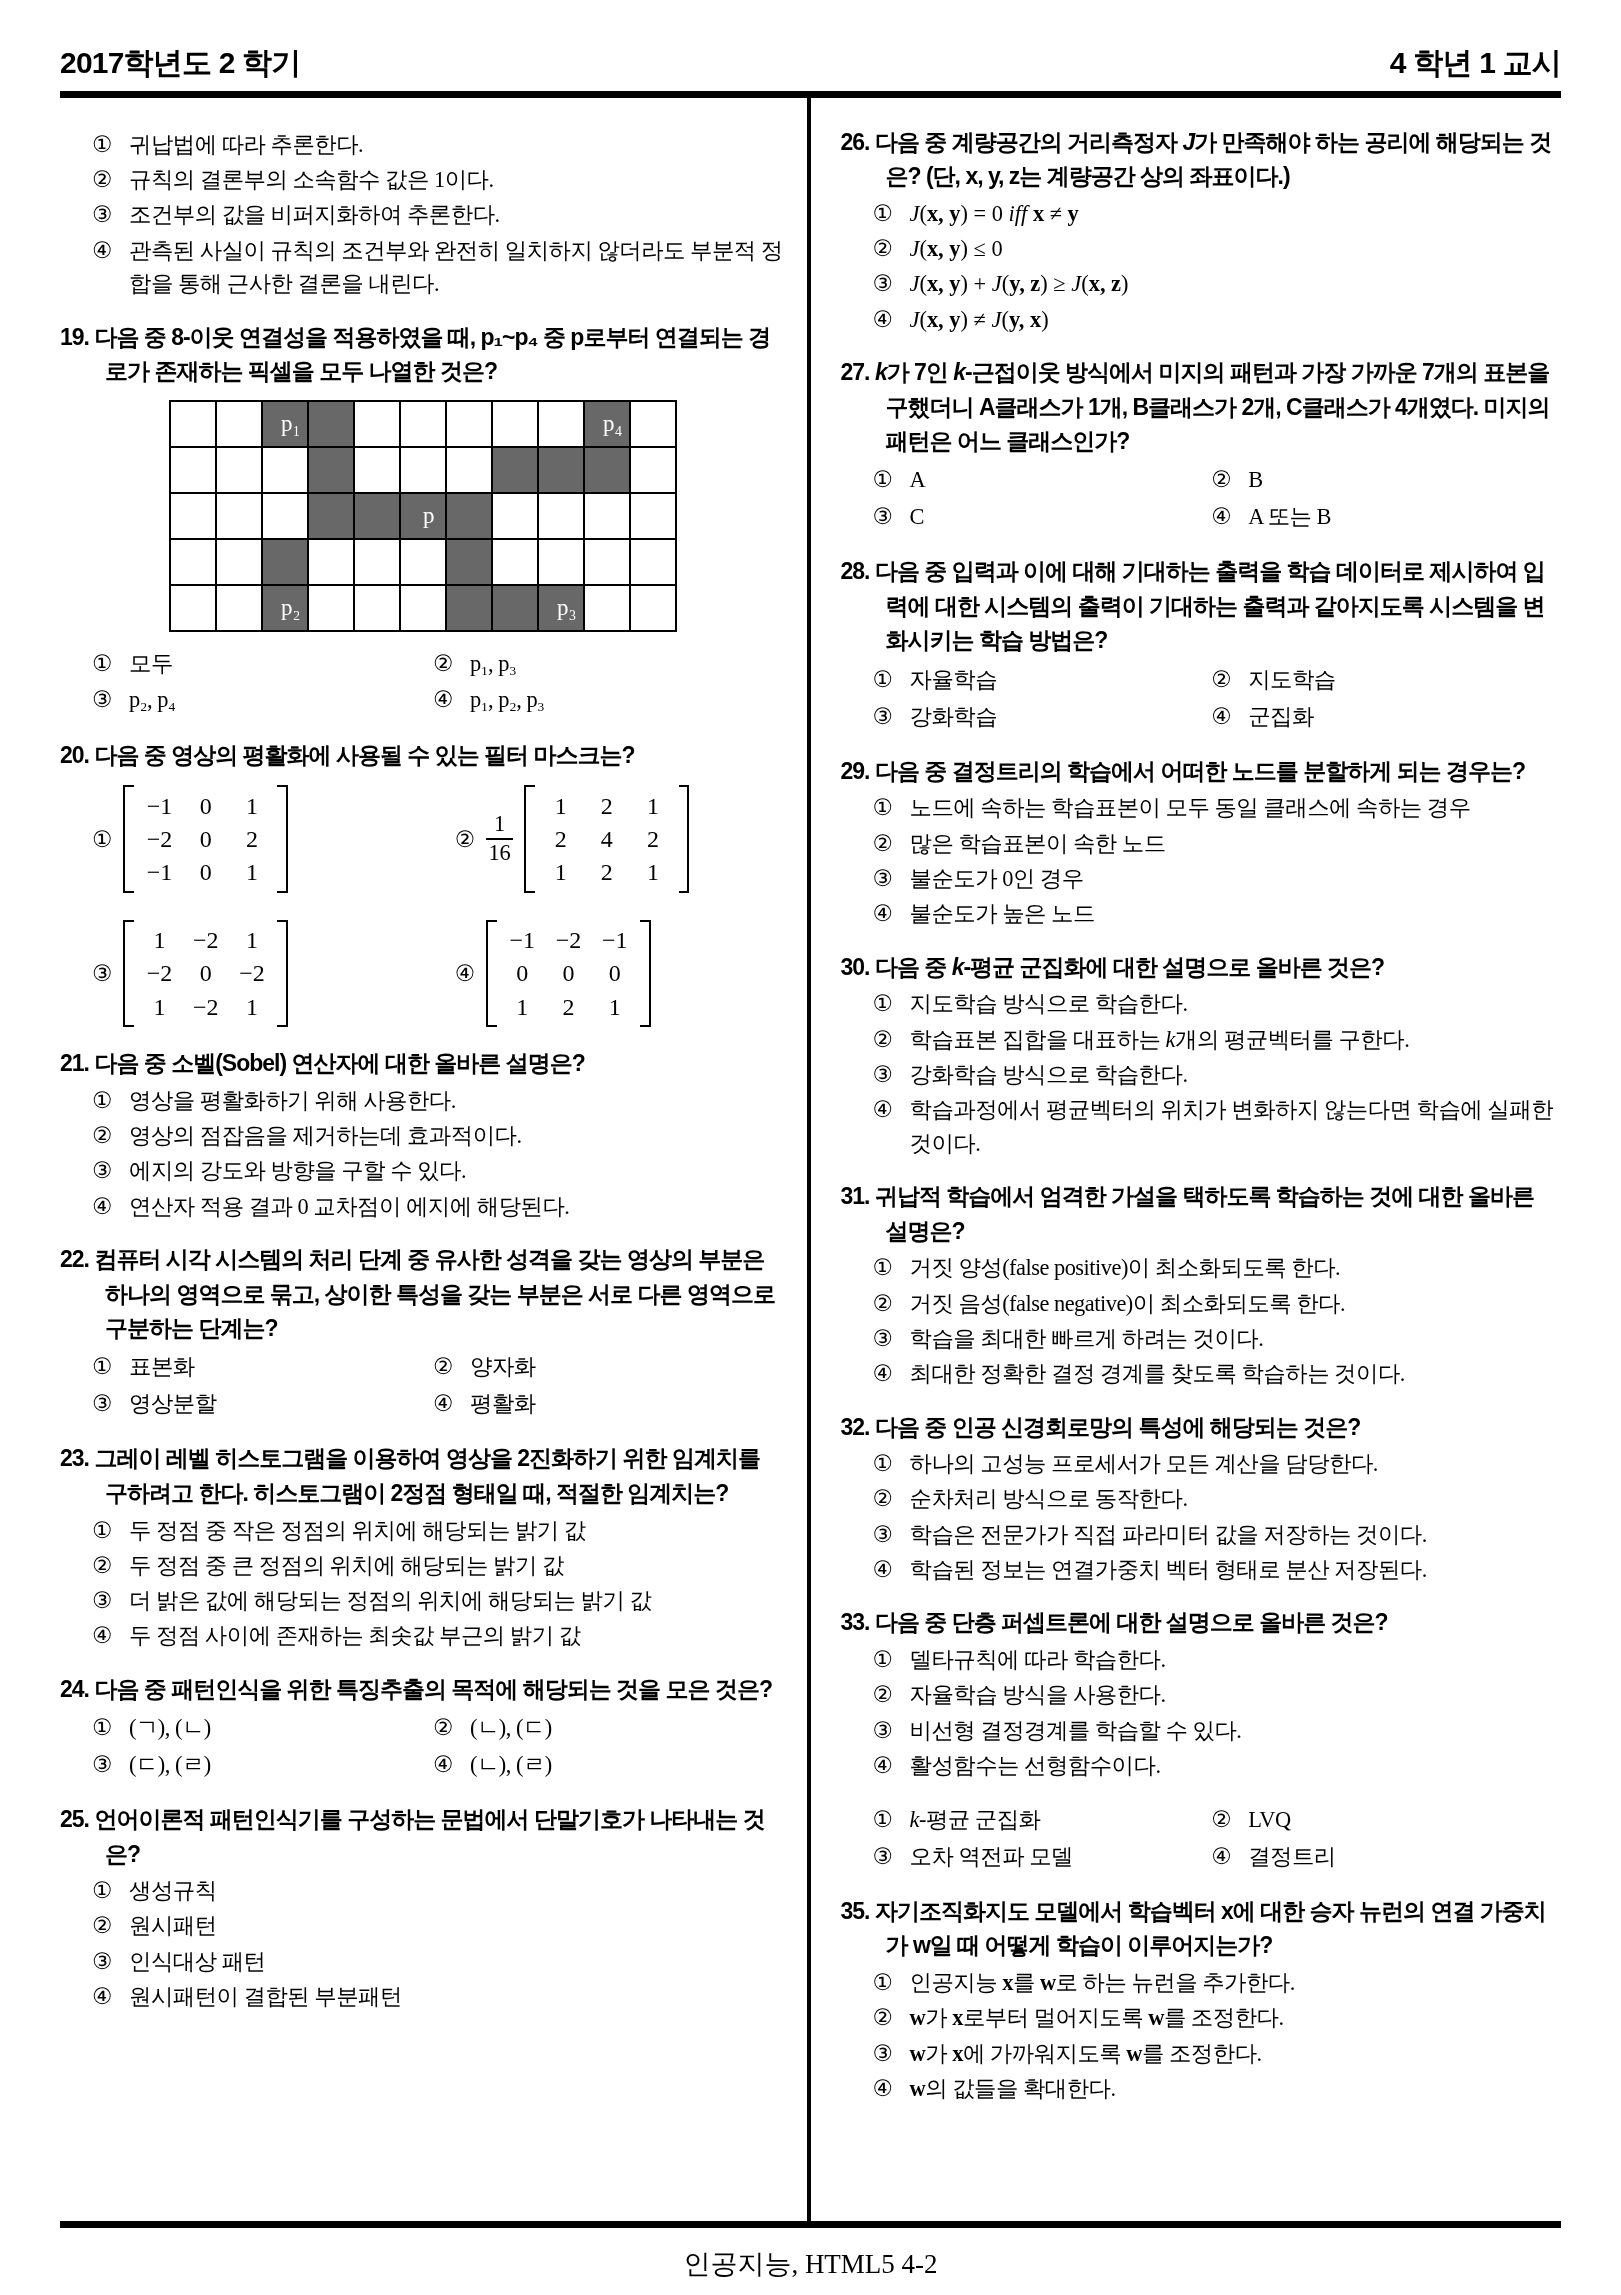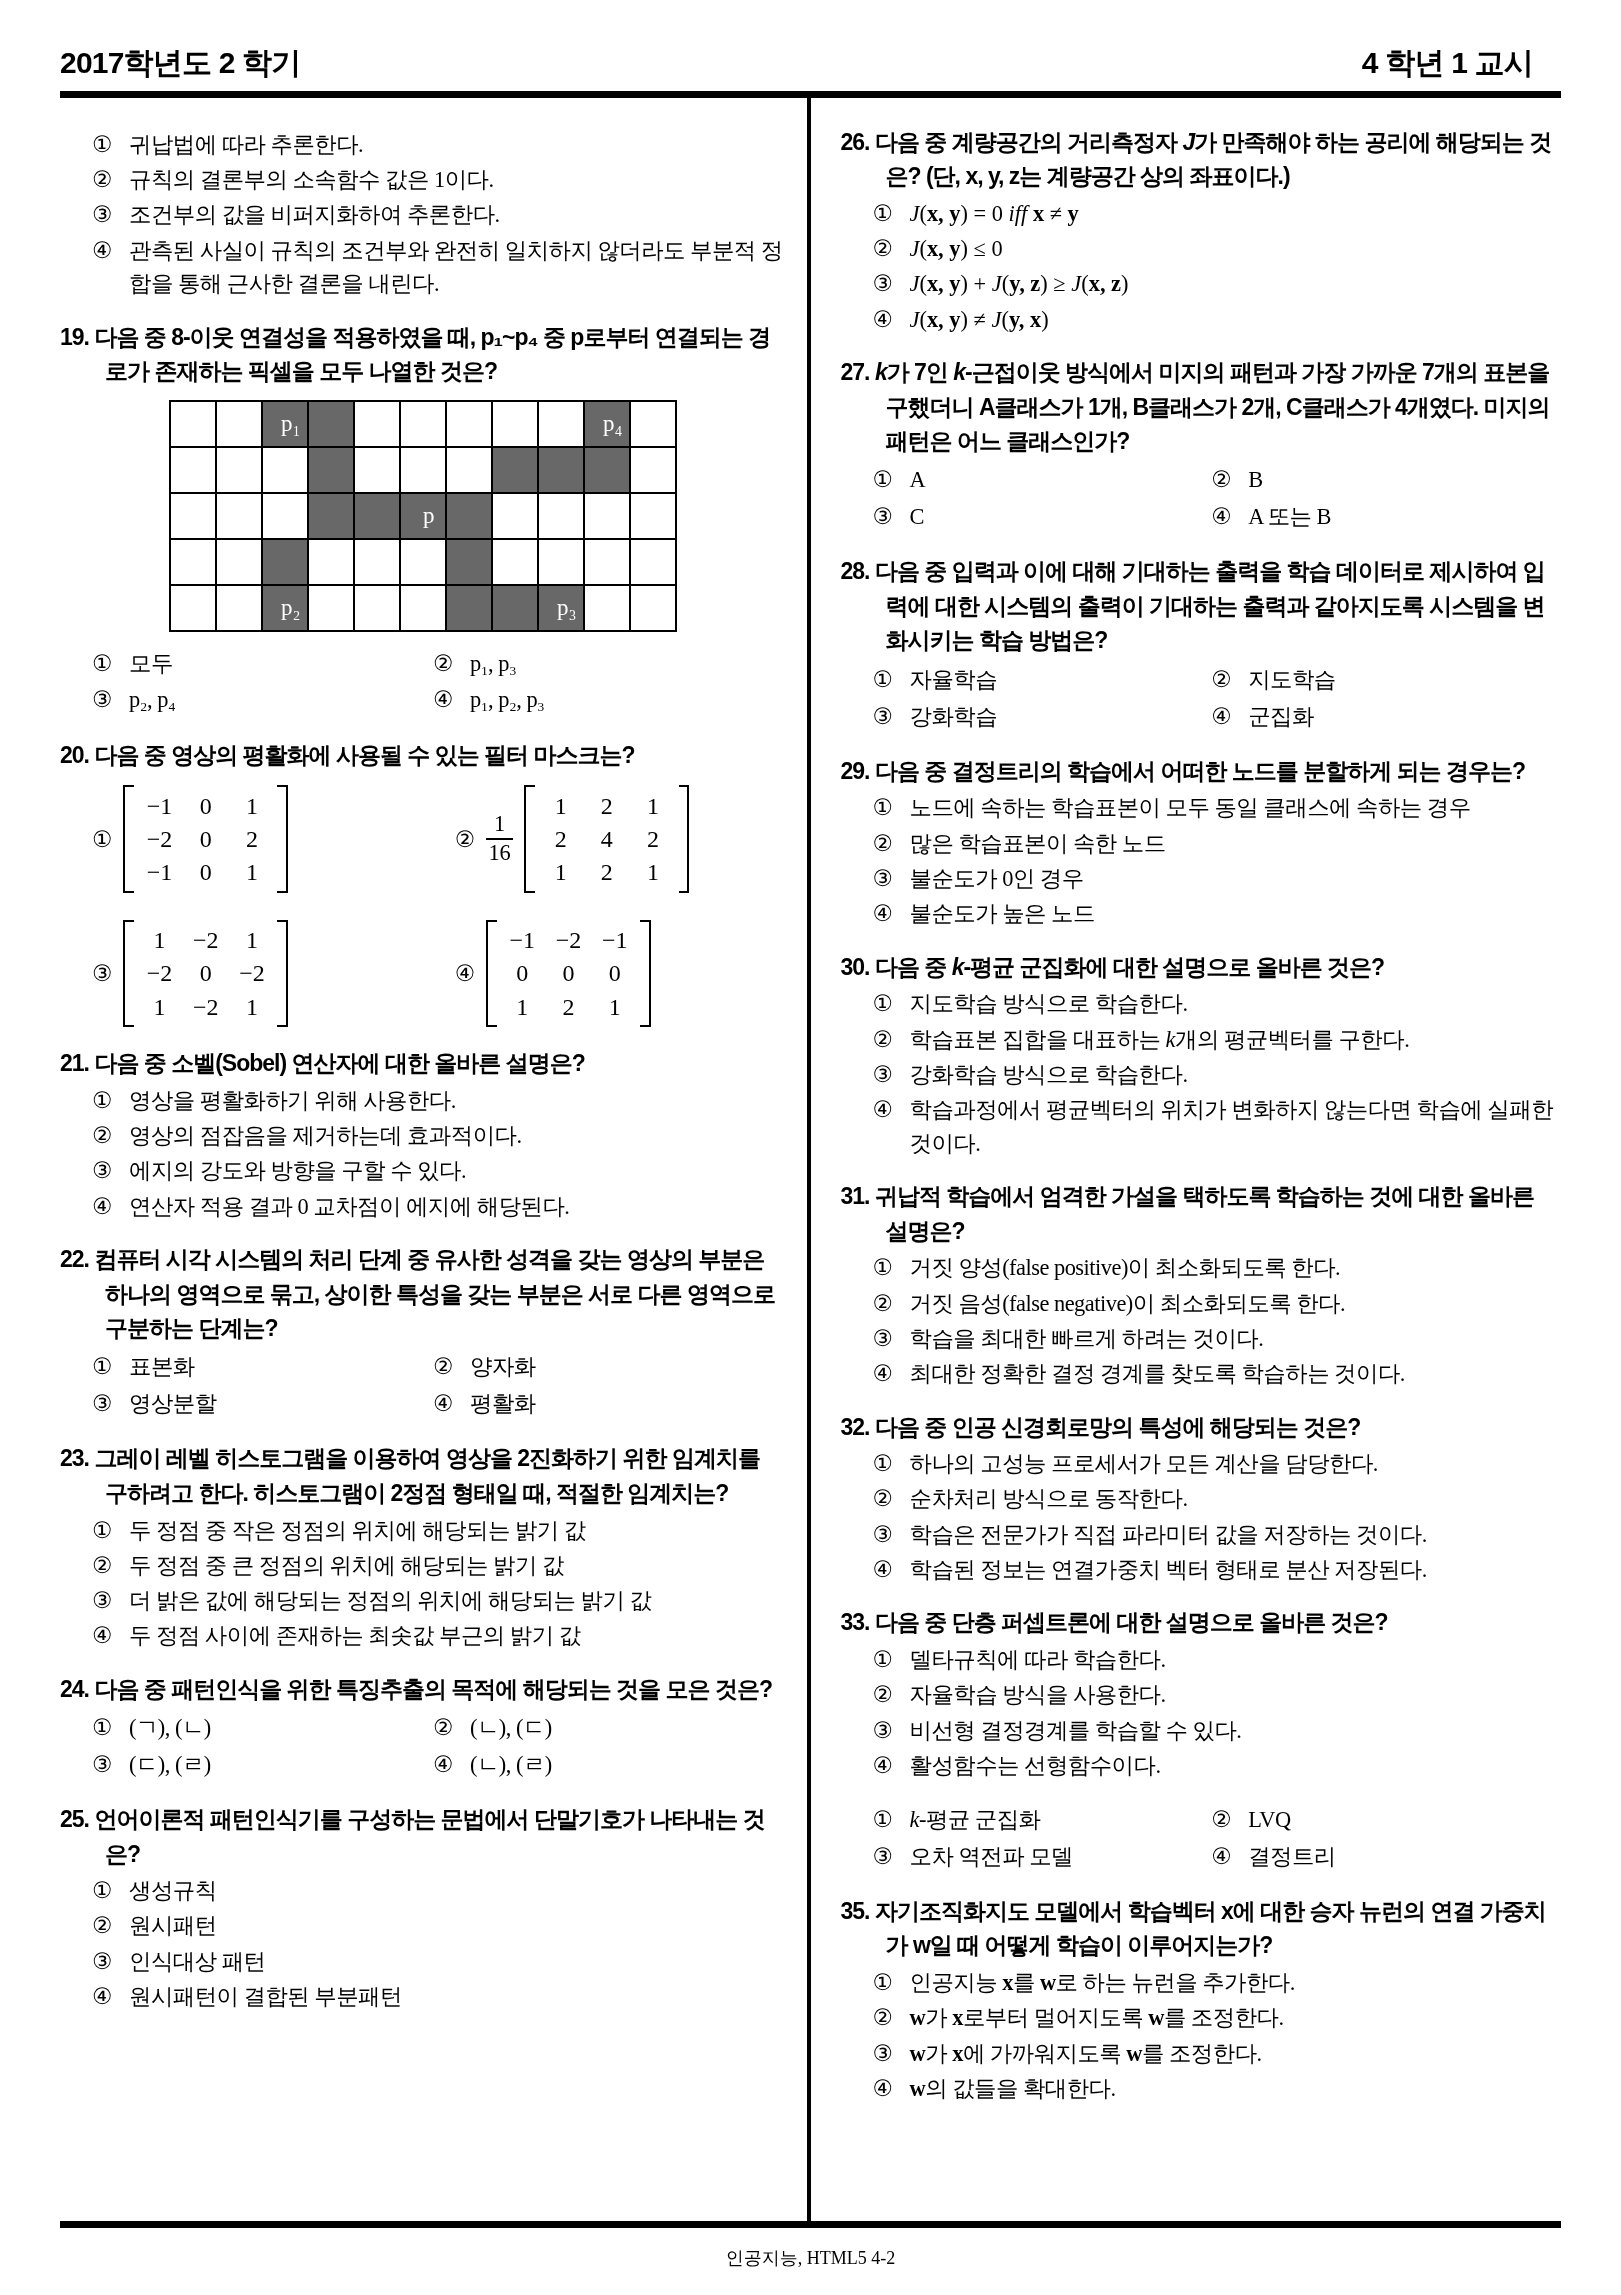--- a/index.html
+++ b/index.html
@@ -6,34 +6,34 @@
   .page{
     position:relative;
     width:1621px;height:2295px;
     background:#ffffff;color:#000;
     font-family:"Liberation Serif","DejaVu Serif","DejaVu Sans",serif;
     overflow:hidden;box-sizing:border-box;
   }
   
   .header{
     display:flex;justify-content:space-between;align-items:flex-end;
-    padding:45px 88px 0 60px;
+    padding:45px 60px 0 60px;
     font-family:"Liberation Sans","DejaVu Sans",sans-serif;
     font-weight:bold;font-size:30px;line-height:1.2;letter-spacing:-0.8px;
   }
   .header-rule{height:7.2px;background:#000;margin:9.6px 60px 0 60px;}
   
   .content{display:flex;margin:0 60px;height:2123px;overflow:hidden;}
   .col{width:50%;box-sizing:border-box;padding-top:27px;overflow:hidden;}
   .col-left{border-right:4px solid #000;padding-right:21px;}
   .col-right{padding-left:30px;}
   
   .footer-rule{height:7.2px;background:#000;margin:0 60px;}
   .footer{
-    text-align:center;margin-top:17.6px;font-size:18px;letter-spacing:0px;
+    text-align:center;margin-top:17.6px;font-size:27px;letter-spacing:0px;
     font-family:"Liberation Serif","DejaVu Serif",serif;
   }
   
   .question{margin-bottom:19px;}
   .q-stem{
     font-family:"Liberation Sans","DejaVu Sans",sans-serif;
     font-weight:bold;font-size:23px;line-height:1.5;
     letter-spacing:-1px;
     padding-left:45px;text-indent:-45px;
     margin-bottom:3.2px;

